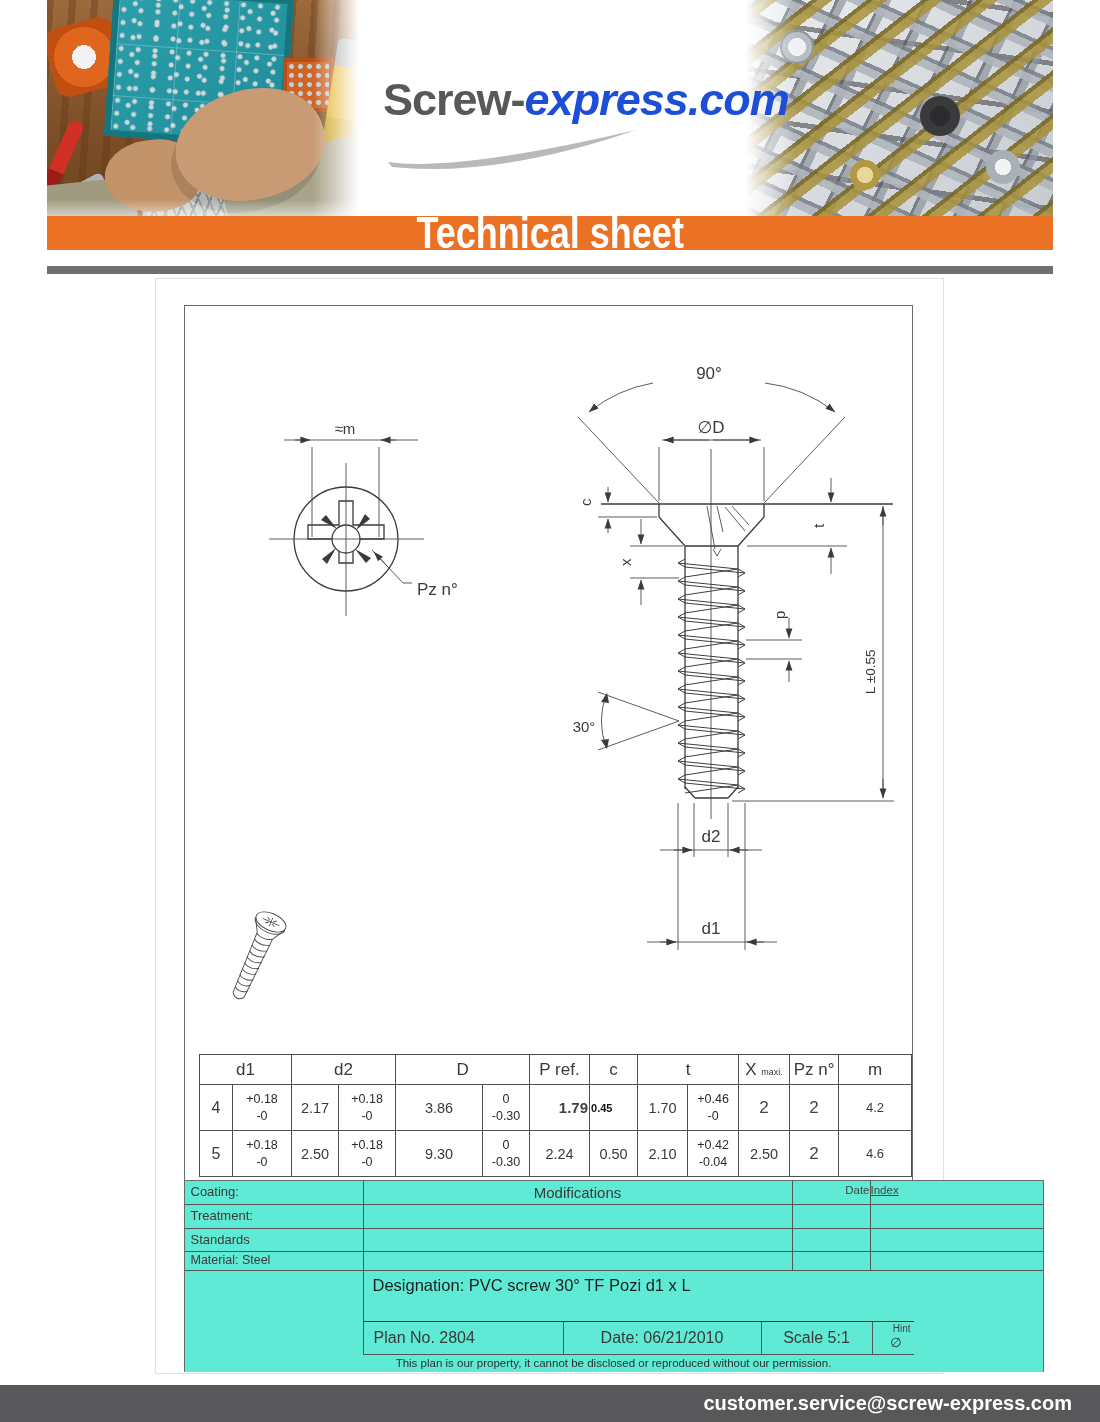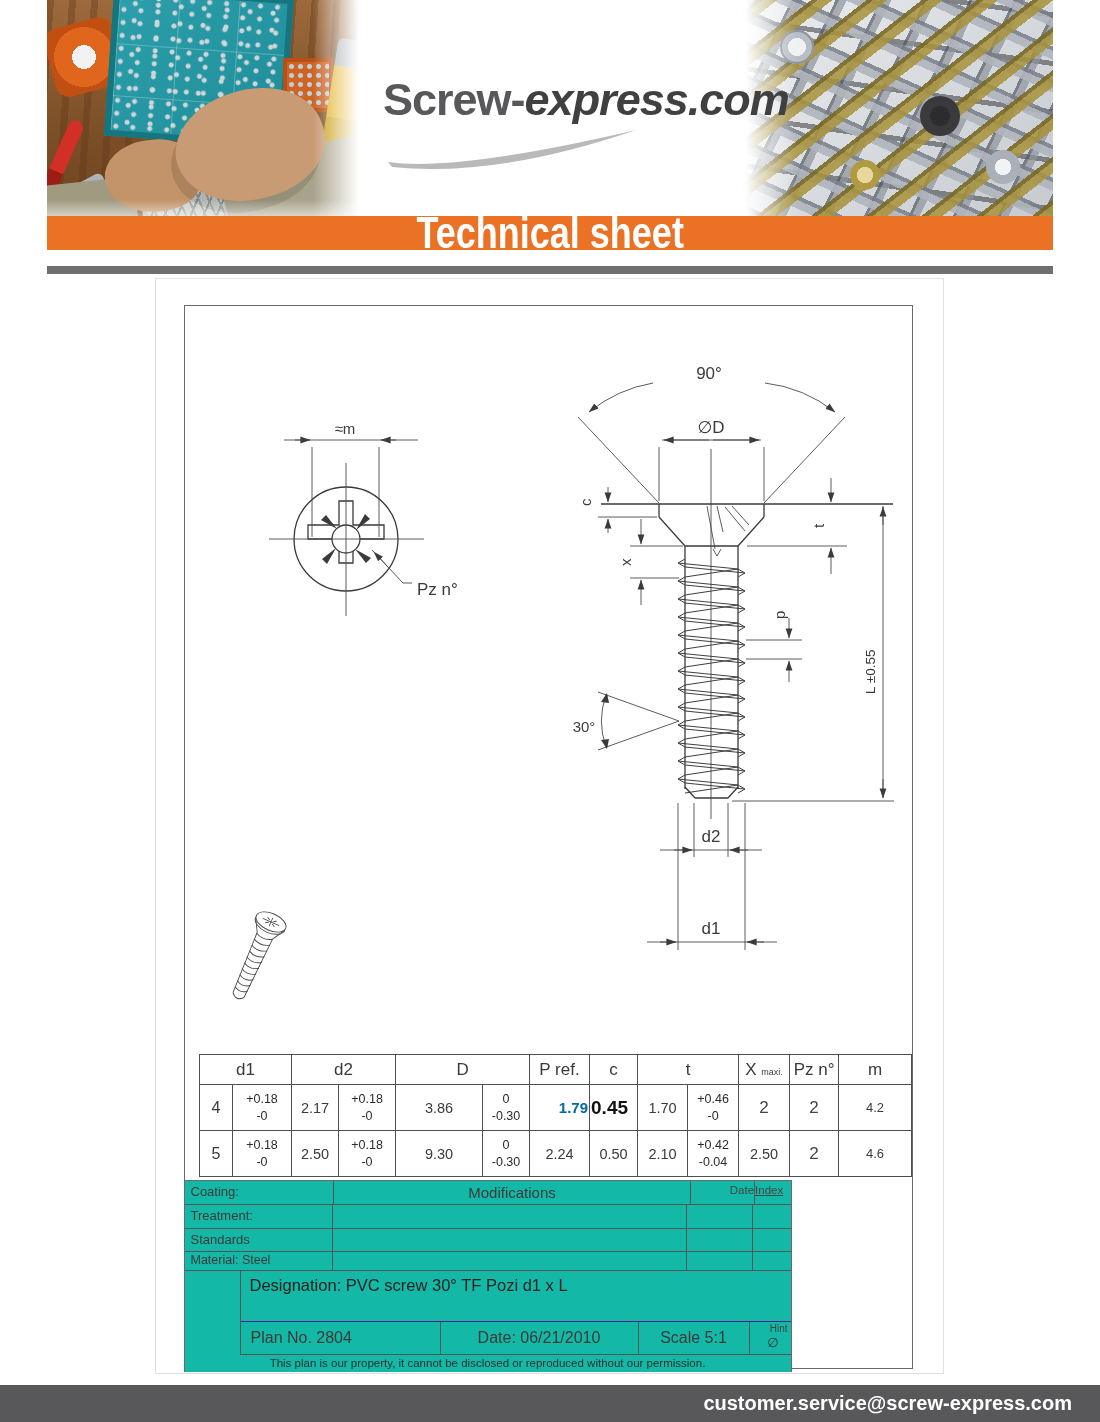--- a/index.html
+++ b/index.html
@@ -46,21 +46,21 @@
   .scrhead { position:absolute; border-radius:50%; }
   .sh1 { left:40px; top:30px; width:34px; height:34px; background:radial-gradient(circle,#f0f1f3 0 9px,#b9bec5 9px 100%); box-shadow:inset 0 0 0 2px #8d939b; }
   .sh2 { left:180px; top:96px; width:40px; height:40px; background:radial-gradient(circle,#2c2c2e 0 10px,#3a3a3c 10px 100%); }
   .sh3 { left:110px; top:160px; width:30px; height:30px; background:radial-gradient(circle,#e8d79a 0 8px,#b09a44 8px 100%); }
   .sh4 { left:246px; top:150px; width:34px; height:34px; background:radial-gradient(circle,#f2f3f5 0 8px,#aab0b8 8px 100%); }
   .ph2-fadeL { position:absolute; left:0; top:0; width:56px; height:100%; background:linear-gradient(270deg, rgba(255,255,255,0), #ffffff 90%); }
 
   
   .logo { position:absolute; left:383px; top:74px; width:340px; font-size:45px; font-weight:bold; letter-spacing:-1px; white-space:nowrap; }
   .logo .l1 { color:#58585a; }
-  .logo .l2 { color:#404040; font-style:italic; }
+  .logo .l2 { color:#1d4ed8; font-style:italic; }
   .logo-swoosh { position:absolute; left:386px; top:126px; }
 
   
   .banner { position:absolute; left:47px; top:216px; width:1006px; height:34px; background:#eb7125; display:flex; align-items:center; justify-content:center; }
   .banner span { color:#fff; font-weight:bold; font-size:45px; transform:scaleX(.8); letter-spacing:0; }
   .banner-strip { position:absolute; left:47px; top:266px; width:1006px; height:8px; background:#6f6f71; }
   .page-border { position:absolute; left:155px; top:278px; width:789px; height:1096px; border:1px solid #e0e0e0; }
   .footer-bar { position:absolute; left:0; top:1385px; width:1100px; height:37px; background:#58585a; color:#fff; font-weight:bold; font-size:20px; text-align:right; line-height:37px; padding-right:28px; }
 
   
@@ -76,27 +76,27 @@
 
   
   table.dim { position:absolute; left:14px; top:748px; width:712px; border-collapse:collapse; table-layout:fixed; }
   table.dim th, table.dim td { border:1px solid #4f4f4f; text-align:center; vertical-align:middle; color:#3a3a3a; font-weight:normal; }
   table.dim th { height:30px; font-size:17px; }
   table.dim td { height:46px; font-size:14.5px; }
   table.dim .sz { font-size:16px; }
   table.dim .tol { font-size:12.5px; line-height:1.3; color:#2b2b2b; }
   table.dim .big2 { font-size:17px; color:#444; }
   table.dim .mcol { font-size:13px; }
-  table.dim .pr1 { text-align:right; font-weight:bold; color:#0369a1; padding-right:1px; font-size:15px; }
-  table.dim .c1 { text-align:left; font-weight:bold; color:#111; padding-left:1px; font-size:19px;margin-left:33px; }
+  table.dim .pr1 { text-align:right; font-weight:bold; color:#404040; padding-right:1px; font-size:15px; }
+  table.dim .c1 { text-align:left; font-weight:bold; color:#111; padding-left:1px; font-size:11px;margin-left:33px; }
   .xsub { font-size:9px; }
   th.small-h { font-size:14px; color:#555; }
 
   
-  .info { position:absolute; left:-1.5px; top:874px; width:608px; border:1.5px solid #6a6a6a; border-bottom:none; background:#14b8a6; color:#3a3a3a; }
+  .info { position:absolute; left:-1.5px; top:874px; width:860px; border:1.5px solid #6a6a6a; border-bottom:none; background:#5eead4; color:#3a3a3a; }
   .irow { display:flex; border-bottom:1px solid #555; }
   .icell { border-right:1px solid #555; padding:3px 6px; font-size:13px; }
   .icell:last-child { border-right:none;text-decoration:underline; }
   .ca { width:179px; } .cb { width:429px; } .cc { width:78px; } .cd { width:43px; }
   .mods { text-align:center; font-size:15px; }
   .dhead { font-size:11.5px; padding:3px 0 0 0; color:#444; }
   .dhead.r { text-align:right; } 
   .band { display:flex; }
   .band-left { width:179px; border-right:1px solid #555; }
   .band-right { width:550px; }

